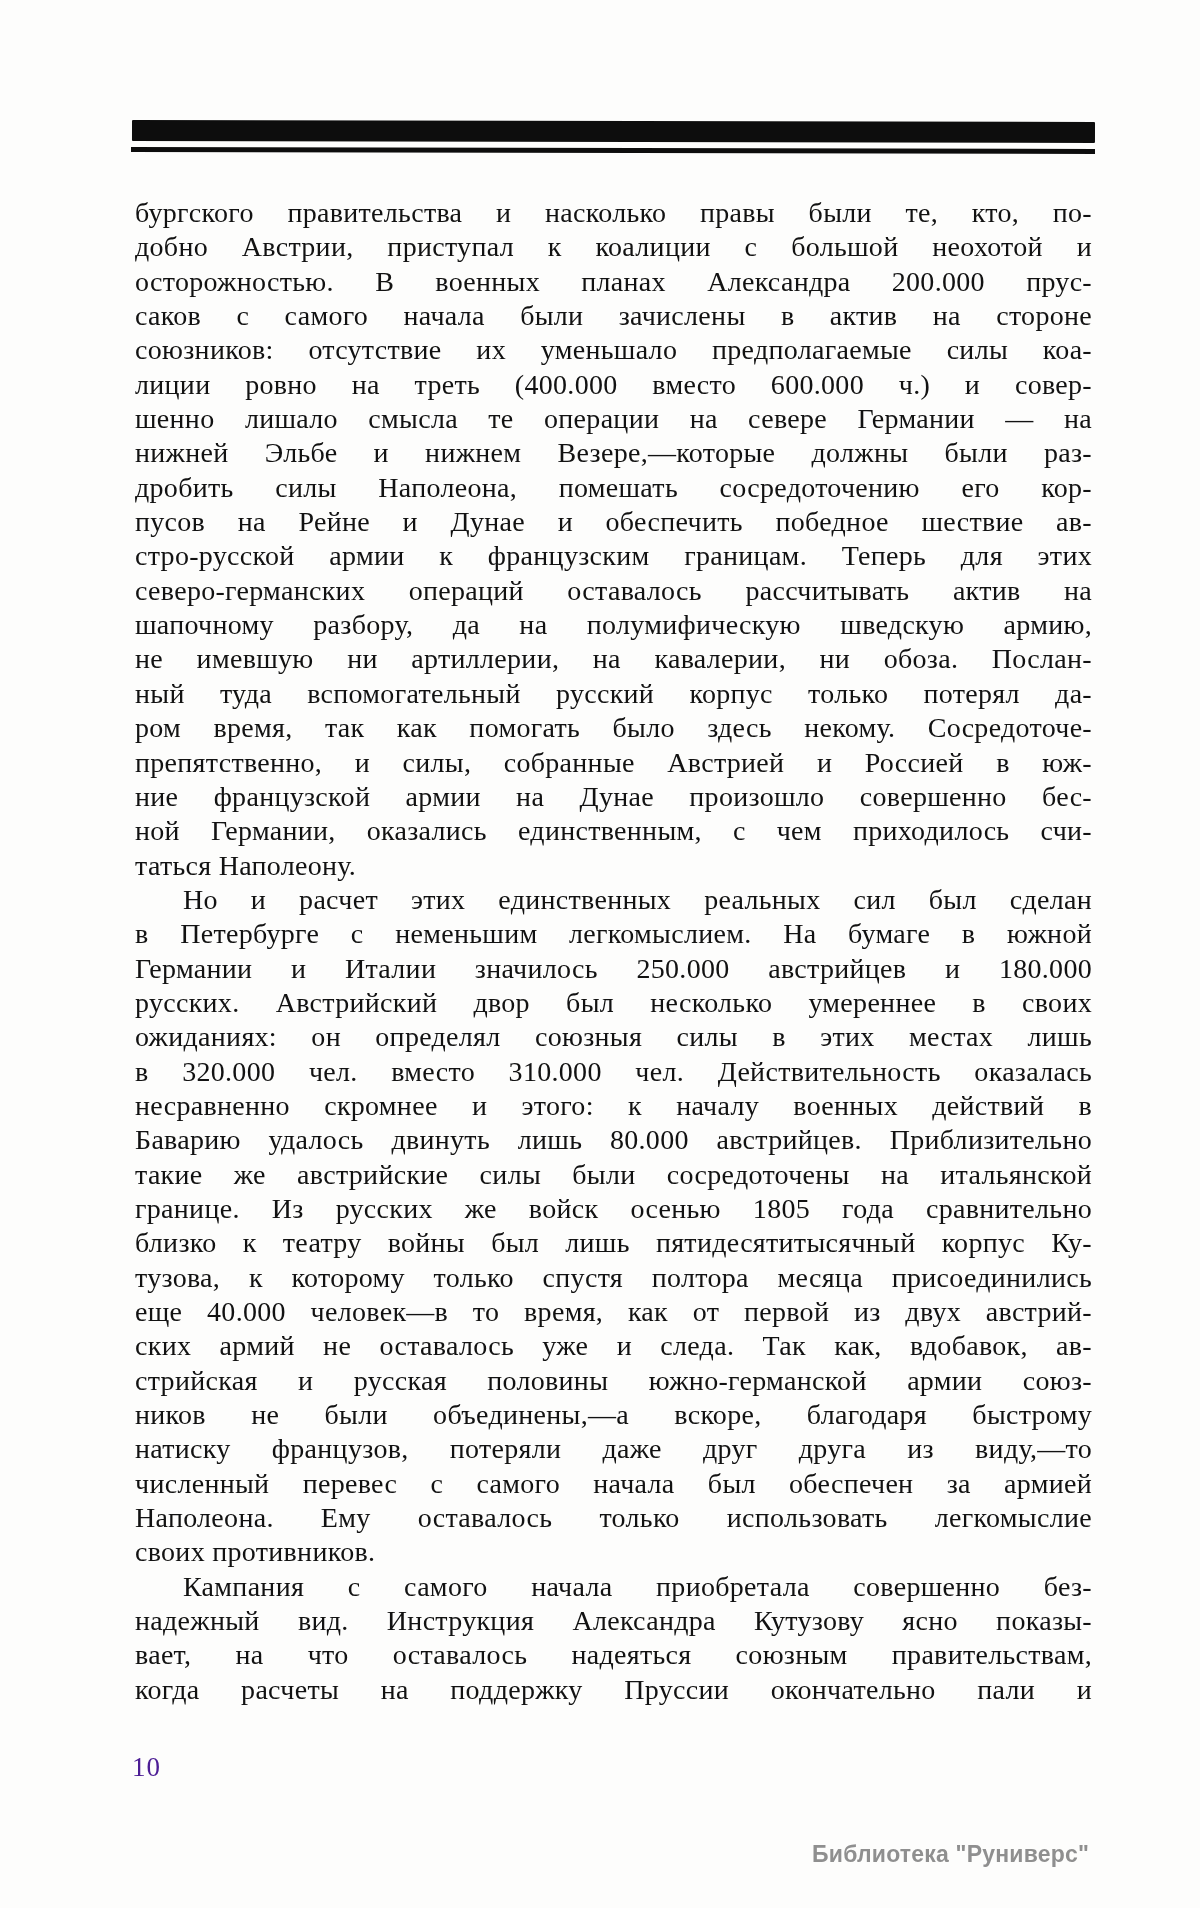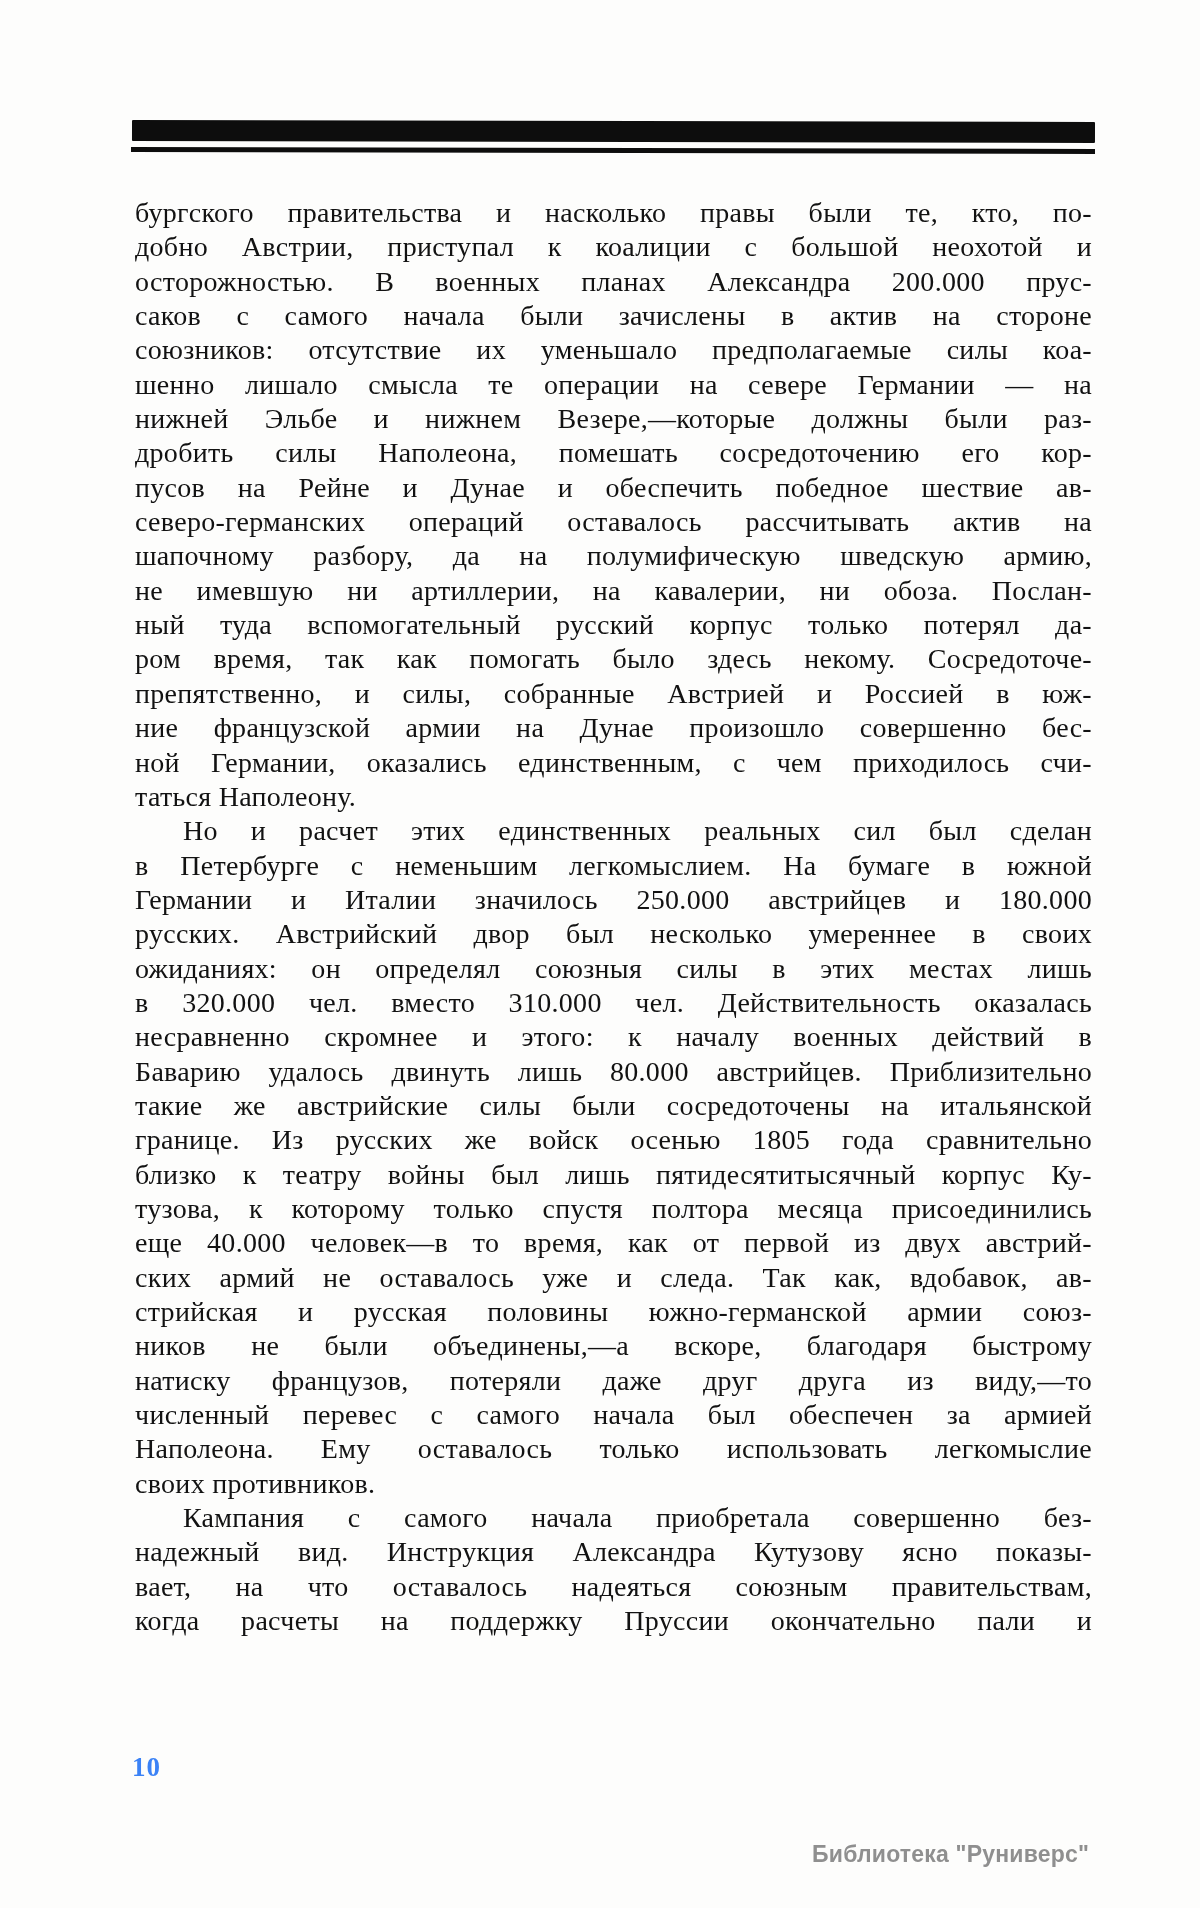--- a/index.html
+++ b/index.html
@@ -42,22 +42,21 @@
     text-align: justify;
     text-align-last: justify;
   }
   .line.end { text-align-last: left; }
   .line.indent { text-indent: 48px; }
   .pagenum {
     position: absolute;
     left: 132px; top: 1752px;
     font-size: 27px;
     letter-spacing: 1px;
-    color: #3b82f6;
-    font-weight: bold;
+    color: #4c1d95;
   }
   .watermark {
     position: absolute;
     right: 111px; top: 1841px;
     font-family: "Liberation Sans", sans-serif;
     font-size: 23px;
     font-weight: bold;
     color: #8f8f8f;
     letter-spacing: 0.2px;
   }
@@ -67,24 +66,26 @@
 
 <div class="page">
   <div class="rule-thick"></div>
   <div class="rule-thin"></div>
   <div class="textblock">
       <div class="line">бургского правительства и насколько правы были те, кто, по-</div>
       <div class="line">добно Австрии, приступал к коалиции с большой неохотой и</div>
       <div class="line">осторожностью. В военных планах Александра 200.000 прус-</div>
       <div class="line">саков с самого начала были зачислены в актив на стороне</div>
       <div class="line">союзников: отсутствие их уменьшало предполагаемые силы коа-</div>
+      <div class="line">лиции ровно на треть (400.000 вместо 600.000 ч.) и совер-</div>
       <div class="line">шенно лишало смысла те операции на севере Германии — на</div>
       <div class="line">нижней Эльбе и нижнем Везере,—которые должны были раз-</div>
       <div class="line">дробить силы Наполеона, помешать сосредоточению его кор-</div>
       <div class="line">пусов на Рейне и Дунае и обеспечить победное шествие ав-</div>
+      <div class="line">стро-русской армии к французским границам. Теперь для этих</div>
       <div class="line">северо-германских операций оставалось рассчитывать актив на</div>
       <div class="line">шапочному разбору, да на полумифическую шведскую армию,</div>
       <div class="line">не имевшую ни артиллерии, на кавалерии, ни обоза. Послан-</div>
       <div class="line">ный туда вспомогательный русский корпус только потерял да-</div>
       <div class="line">ром время, так как помогать было здесь некому. Сосредоточе-</div>
       <div class="line">препятственно, и силы, собранные Австрией и Россией в юж-</div>
       <div class="line">ние французской армии на Дунае произошло совершенно бес-</div>
       <div class="line">ной Германии, оказались единственным, с чем приходилось счи-</div>
       <div class="line end">таться Наполеону.</div>
       <div class="line indent">Но и расчет этих единственных реальных сил был сделан</div>

